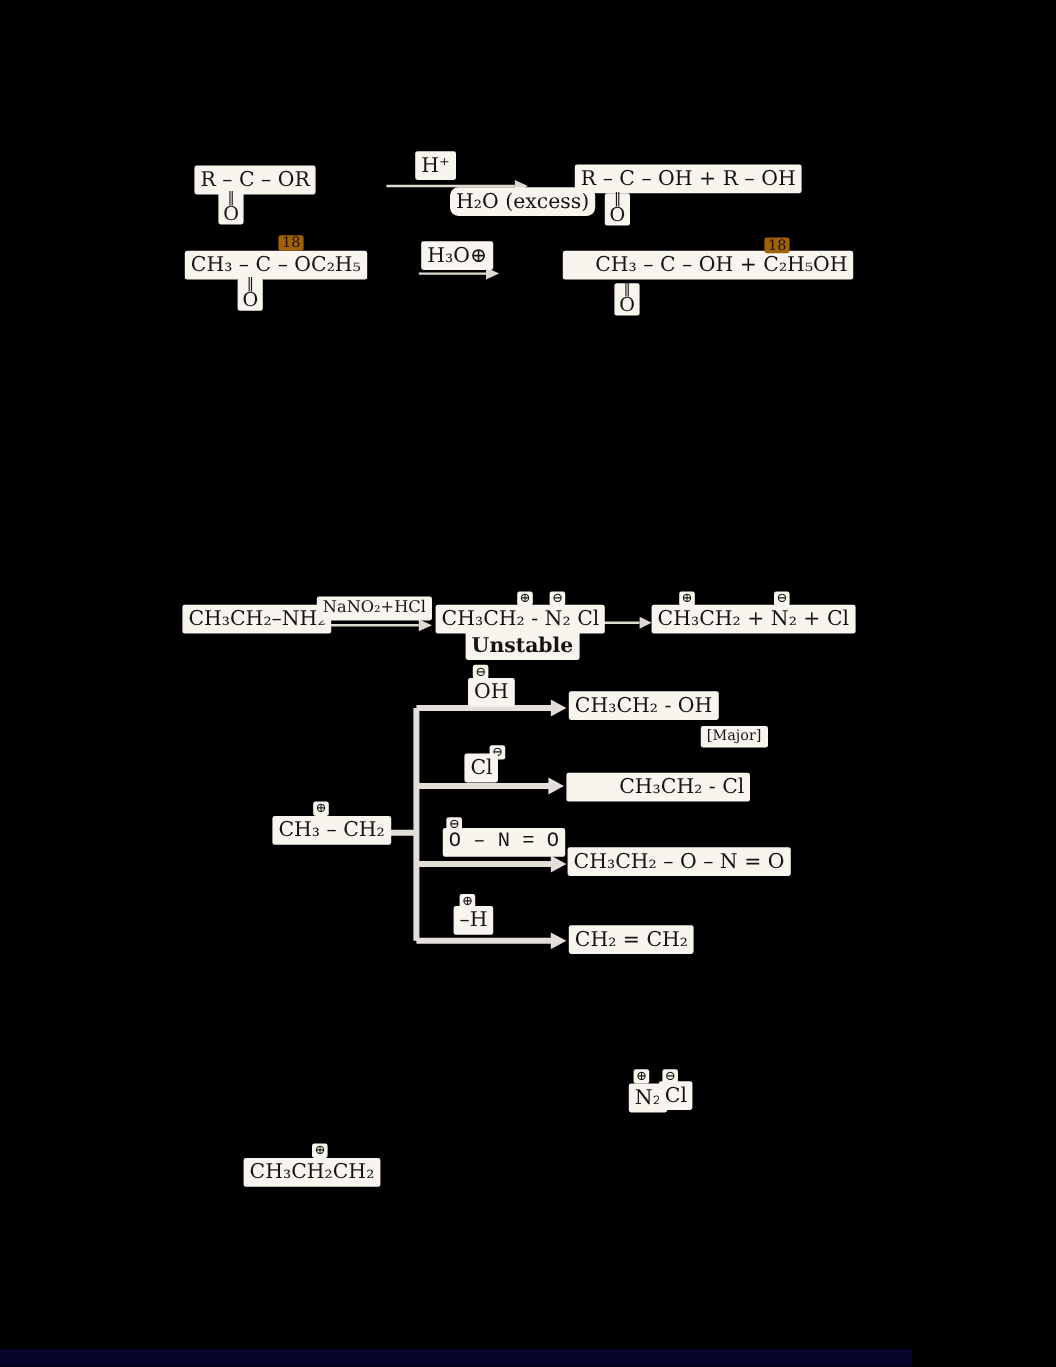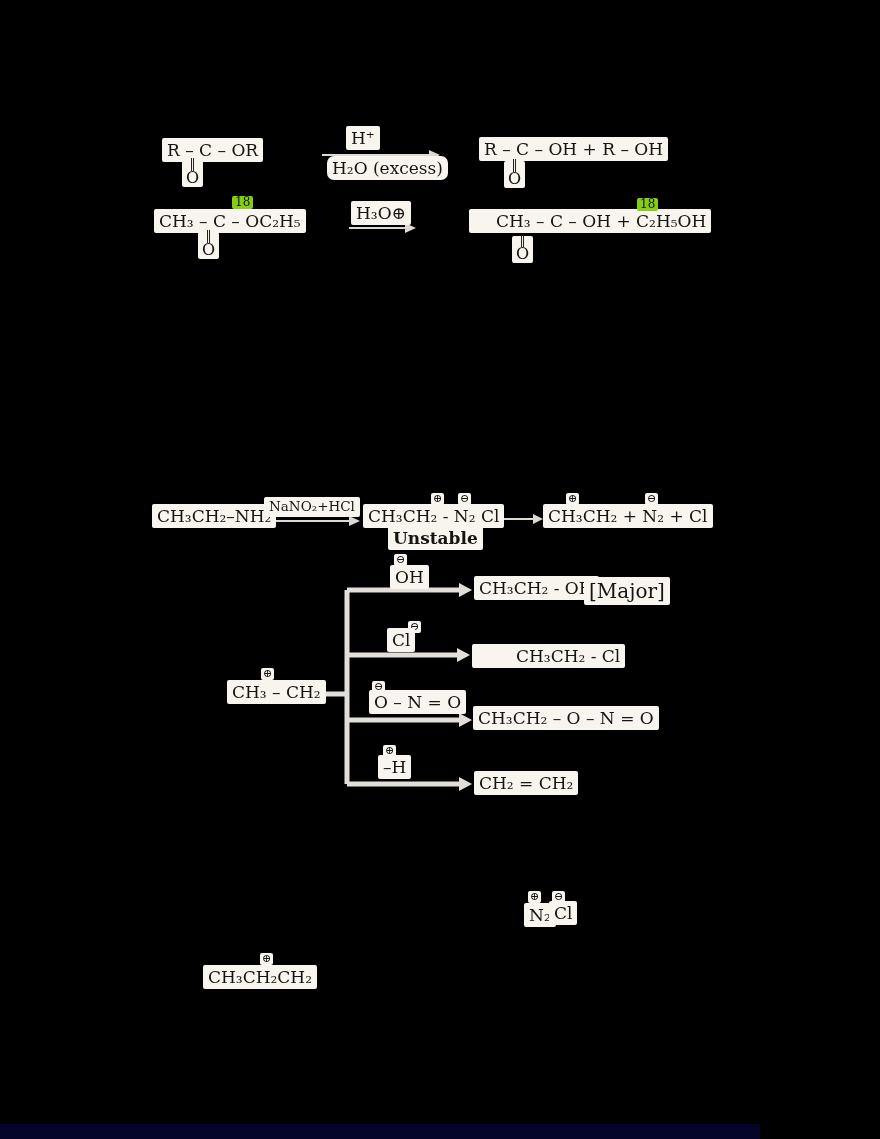--- a/index.html
+++ b/index.html
@@ -5,29 +5,29 @@
   * { margin:0; padding:0; box-sizing:border-box; }
   html,body { width:880px; height:1139px; }
   body { background:#000; position:relative; font-family:"DejaVu Serif","Liberation Serif",serif; }
   .page { position:absolute; left:0; top:0; width:760px; height:1139px; background:#000000; overflow:hidden; }
   svg.lines { position:absolute; left:0; top:0; }
   .frag {
     position:absolute; background:#f8f5ef; color:#161412;
     font-size:17px; line-height:1.3; padding:1px 5px; border-radius:2px;
     white-space:nowrap;
   }
-  .rounded { border-radius:7px; }
+  .rounded { border-radius:7px;margin-left:48px; }
   .small { font-size:13.5px; }
-  .major { font-size:20px; }
+  .major { font-size:12px;margin-top:28px; }
   .charge {
     position:absolute; background:#f8f5ef; color:#161412;
     font-size:11px; line-height:1.1; padding:0 2px; border-radius:2px; white-space:nowrap;
   }
   .iso {
-    position:absolute; background:#84cc16; color:#161412;
+    position:absolute; background:#a16207; color:#161412;
     font-size:12px; line-height:1.1; padding:0 3px; border-radius:2px; white-space:nowrap;
   }
   .carbonyl {
     position:absolute; background:#f8f5ef; color:#161412;
     text-align:center; padding:0 4px 1px 4px; border-radius:2px;
   }
   .carbonyl .bond { display:block; font-size:12px; line-height:9px; }
   .carbonyl .oxy  { display:block; font-size:16px; line-height:17px; }
   .bottom-bar { position:absolute; left:0; top:1124px; width:880px; height:15px; background:#05052a; }
 </style>
@@ -125,21 +125,21 @@
   <div class="charge" style="left:394px; top:554px;">⊖</div>
   <div class="frag" style="left:390px; top:565px;">OH</div>
   <div class="frag" style="left:474px; top:576px;">CH₃CH₂ - OH</div>
   <div class="frag major" style="left:584px; top:577px;">[Major]</div>
 
   <div class="charge" style="left:408px; top:621px;">⊖</div>
   <div class="frag" style="left:387px; top:628px;">Cl</div>
   <div class="frag" style="left:472px; top:644px;padding-left:44px;">CH₃CH₂ - Cl</div>
 
   <div class="charge" style="left:372px; top:681px;">⊖</div>
-  <div class="frag" style="left:369px; top:690px;">O – N = O</div>
+  <div class="frag" style="left:369px; top:690px;font-family:Liberation Mono, monospace;">O – N = O</div>
   <div class="frag" style="left:473px; top:706px;">CH₃CH₂ – O – N = O</div>
 
   <div class="charge" style="left:383px; top:745px;">⊕</div>
   <div class="frag" style="left:378px; top:755px;">–H</div>
   <div class="frag" style="left:474px; top:771px;">CH₂ = CH₂</div>
 
   <div class="charge" style="left:528px; top:891px;">⊕</div>
   <div class="charge" style="left:552px; top:891px;">⊖</div>
   <div class="frag" style="left:524px; top:903px;">N₂</div>
   <div class="frag" style="left:549px; top:901px;">Cl</div>

